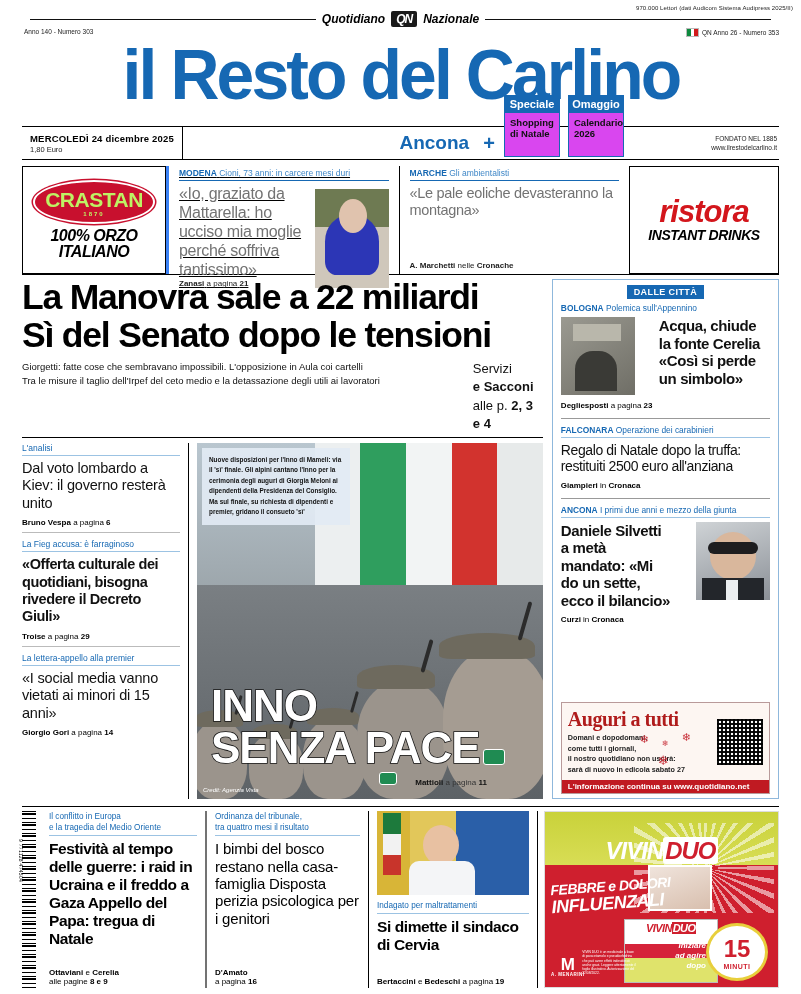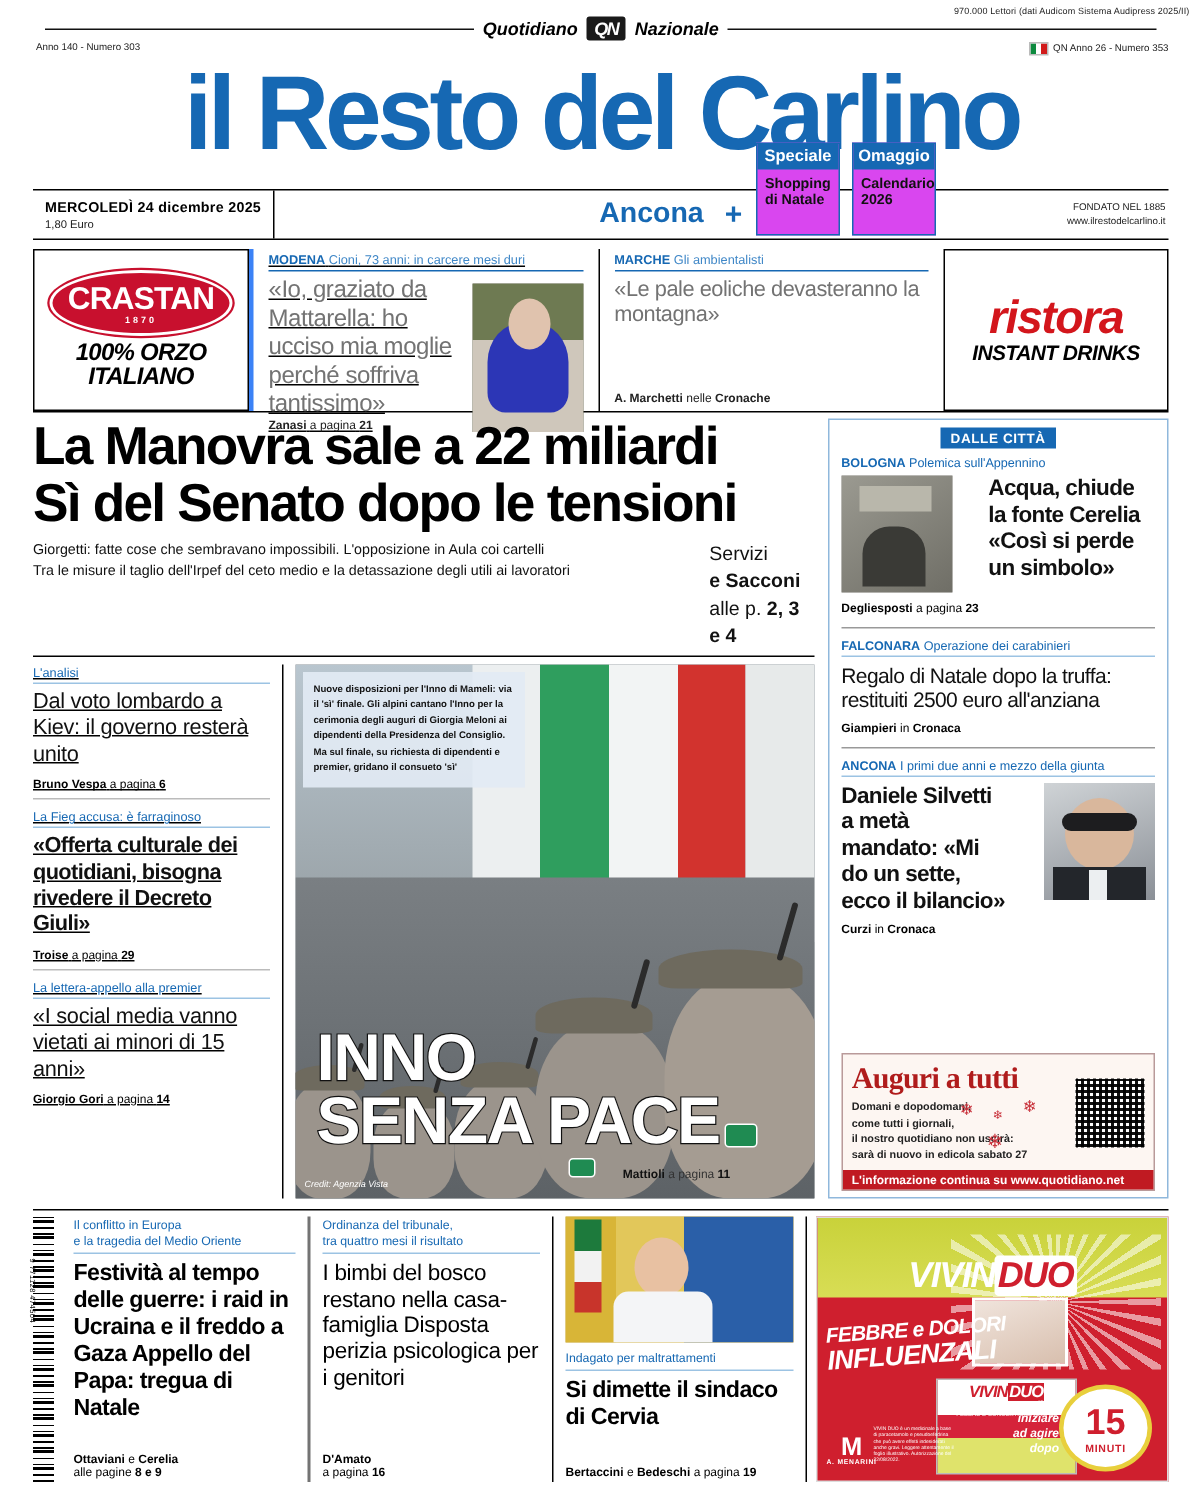--- a/index.html
+++ b/index.html
@@ -31,21 +31,21 @@
   .date-main{font-weight:bold;font-size:9.5px;letter-spacing:.2px;}
   .date-sub{font-size:7.5px;color:#222;margin-top:1px;}
   .edition{flex:1;display:flex;align-items:center;justify-content:center;gap:14px;}
   .edition .city{color:#1668b3;font-weight:bold;font-size:19px;}
   .edition .plus{color:#1668b3;font-weight:bold;font-size:20px;}
   .founded{text-align:right;font-size:6.5px;color:#222;line-height:1.45;padding-right:2px;align-self:center;}
 
   
   .teasers{position:absolute;top:166px;left:22px;right:22px;height:108px;border-bottom:1px solid #000;display:flex;}
   .ad-box{width:144px;border:1px solid #000;box-sizing:border-box;display:flex;flex-direction:column;align-items:center;justify-content:center;background:#fff;}
-  .crastan-oval{width:118px;height:40px;border-radius:50%;background:#c8102e;color:#ffffff;font-weight:bold;font-size:21px;display:flex;flex-direction:column;align-items:center;justify-content:center;letter-spacing:-.5px;border:2px solid #fff;box-shadow:0 0 0 1.5px #c8102e;}
+  .crastan-oval{width:118px;height:40px;border-radius:50%;background:#c8102e;color:#bef264;font-weight:bold;font-size:21px;display:flex;flex-direction:column;align-items:center;justify-content:center;letter-spacing:-.5px;border:2px solid #fff;box-shadow:0 0 0 1.5px #c8102e;}
   .crastan-oval .yr{font-size:6px;letter-spacing:2px;margin-top:-1px;}
   .crastan-sub{font-style:italic;font-weight:bold;font-size:16px;line-height:1;text-align:center;margin-top:4px;letter-spacing:-.5px;}
   .teaser{flex:1;padding:2px 10px 0 10px;border-left:1px solid #000;display:flex;flex-direction:column;}
   .teaser.first{border-left:3px solid #3b82f6;text-decoration:underline;}
   .kicker{font-size:8.5px;border-bottom:1px solid #1668b3;padding-bottom:2px;margin-bottom:4px;color:#1668b3;}
   .kicker b{font-weight:bold;}
   .kicker .lite{color:#3f87c7;font-weight:normal;}
   .t-head{font-size:16px;line-height:1.18;color:#737373;letter-spacing:-.3px;}
   .t-head.sm{font-size:14.5px;}
   .byline{font-size:8px;margin-top:auto;padding-bottom:4px;color:#222;}
@@ -62,21 +62,21 @@
 
   .lead{padding-bottom:4px;border-bottom:1px solid #000;}
   .lead h1{margin:0;font-weight:bold;font-size:35.5px;line-height:1.06;letter-spacing:-1.2px;}
   .leadsub{display:flex;margin-top:6px;}
   .leadsub .txt{flex:1;font-size:9.5px;line-height:1.45;color:#111;}
   .leadsub .srv{width:70px;text-align:left;font-size:13px;line-height:1.4;color:#111;}
   .leadsub .srv b{font-weight:bold;}
 
   .midrow{display:flex;flex:1;margin-top:5px;}
   .col-analisi{width:158px;padding-right:8px;border-right:1px solid #000;display:flex;flex-direction:column;}
-  .an-block{padding-bottom:5px;text-decoration:underline;}
+  .an-block{padding-bottom:5px;}
   .an-block + .an-block{border-top:1px solid #bbb;padding-top:6px;}
   .an-kicker{font-size:8.5px;color:#1668b3;border-bottom:1px solid #9cc3e3;padding-bottom:2px;margin-bottom:4px;}
   .an-head{font-size:14.5px;line-height:1.2;color:#111;letter-spacing:-.2px;}
   .an-head.bold{font-weight:bold;font-size:14.5px;letter-spacing:-.4px;}
   .an-by{font-size:8px;margin-top:6px;}
   .an-by b{font-weight:bold;}
 
   .photoblock{flex:1;margin-left:8px;position:relative;overflow:hidden;background:#8e9296;}
   .sky{position:absolute;inset:0;background:
      linear-gradient(to bottom,#b9c6cf 0%,#9aa3a8 45%,#6f7679 100%);}

